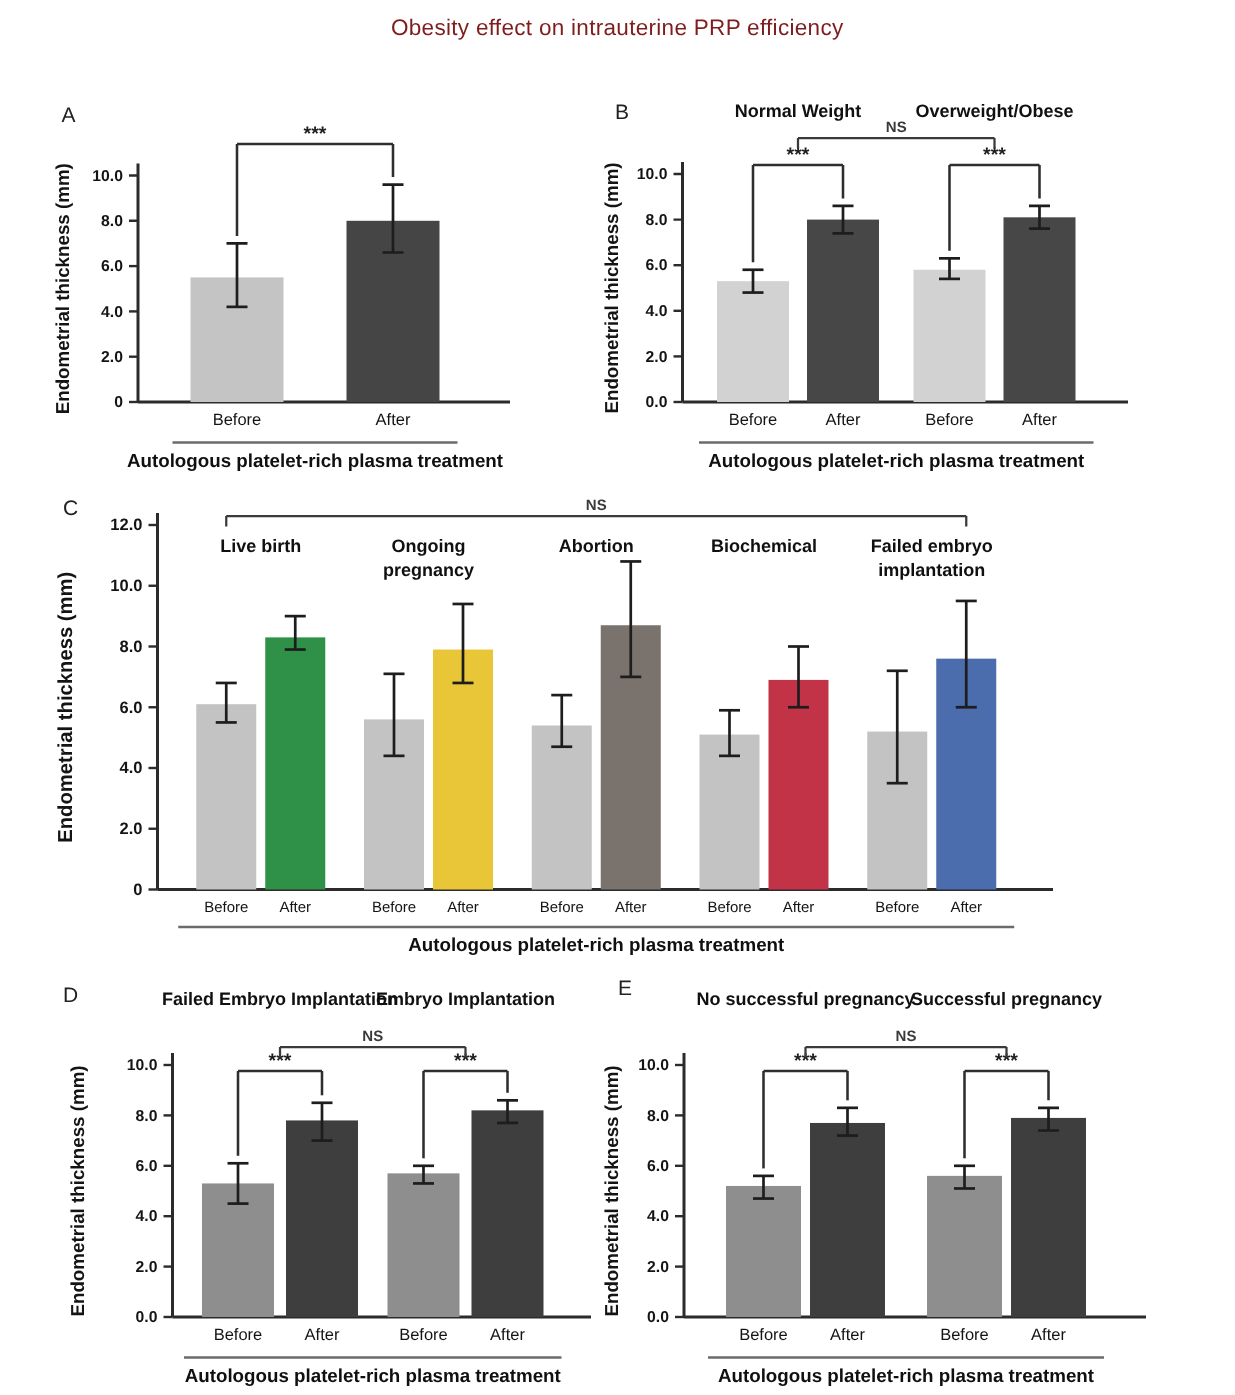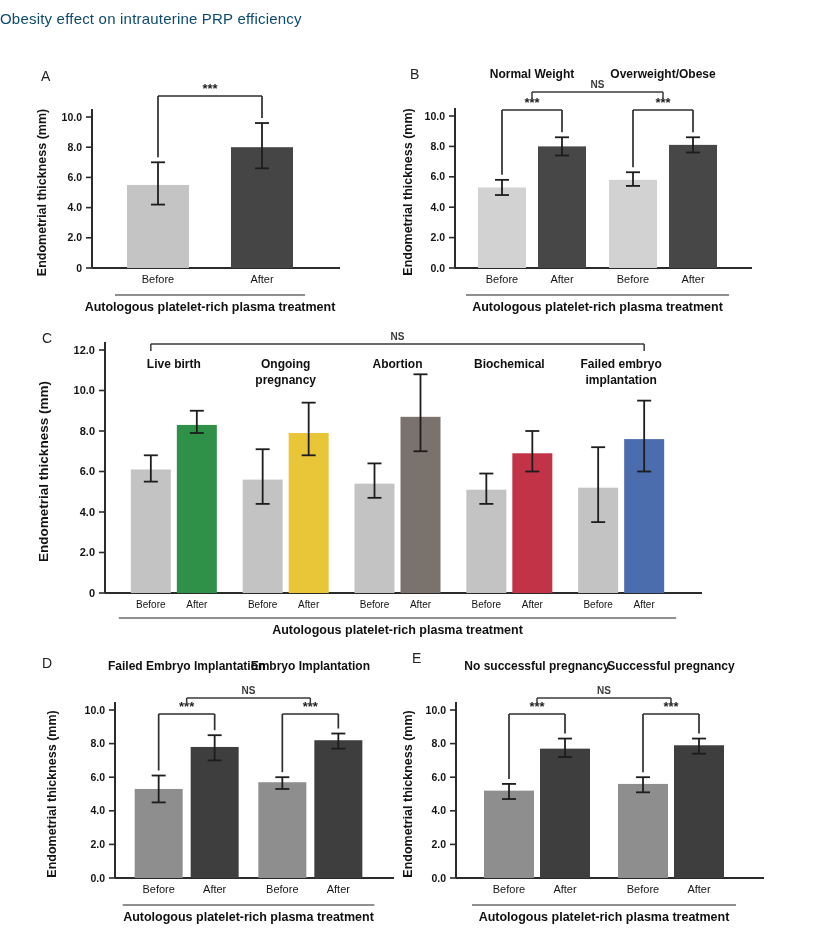--- a/index.html
+++ b/index.html
@@ -1,17 +1,17 @@
 <!DOCTYPE html>
 <html><head>
 <meta charset="utf-8">
 <style>
   html,body{margin:0;padding:0;background:#ffffff;}
   .figure{position:relative;width:823px;height:930px;background:#ffffff;font-family:"Liberation Sans",sans-serif;overflow:hidden;}
-  .fig-title{position:absolute;top:10px;left:0;width:100%;text-align:left;font-size:15px;color:#0c4a6e;letter-spacing:.2px;}
+  .fig-title{position:absolute;top:10px;left:0;width:100%;text-align:center;font-size:15px;color:#7f1d1d;letter-spacing:.2px;}
   .panel{position:absolute;}
   .panel svg{position:absolute;inset:0;width:100%;height:100%;}
   .plabel{position:absolute;font-size:14px;color:#222;z-index:2;}
   #panelA{left:28px;top:62px;width:345px;height:262px;}
   #panelB{left:398px;top:58px;width:425px;height:266px;}
   #panelC{left:28px;top:326px;width:775px;height:324px;}
   #panelD{left:28px;top:650px;width:377px;height:280px;}
   #panelE{left:398px;top:650px;width:425px;height:280px;}
   #panelA .plabel{left:13px;top:6px;}
   #panelB .plabel{left:12px;top:8px;}

